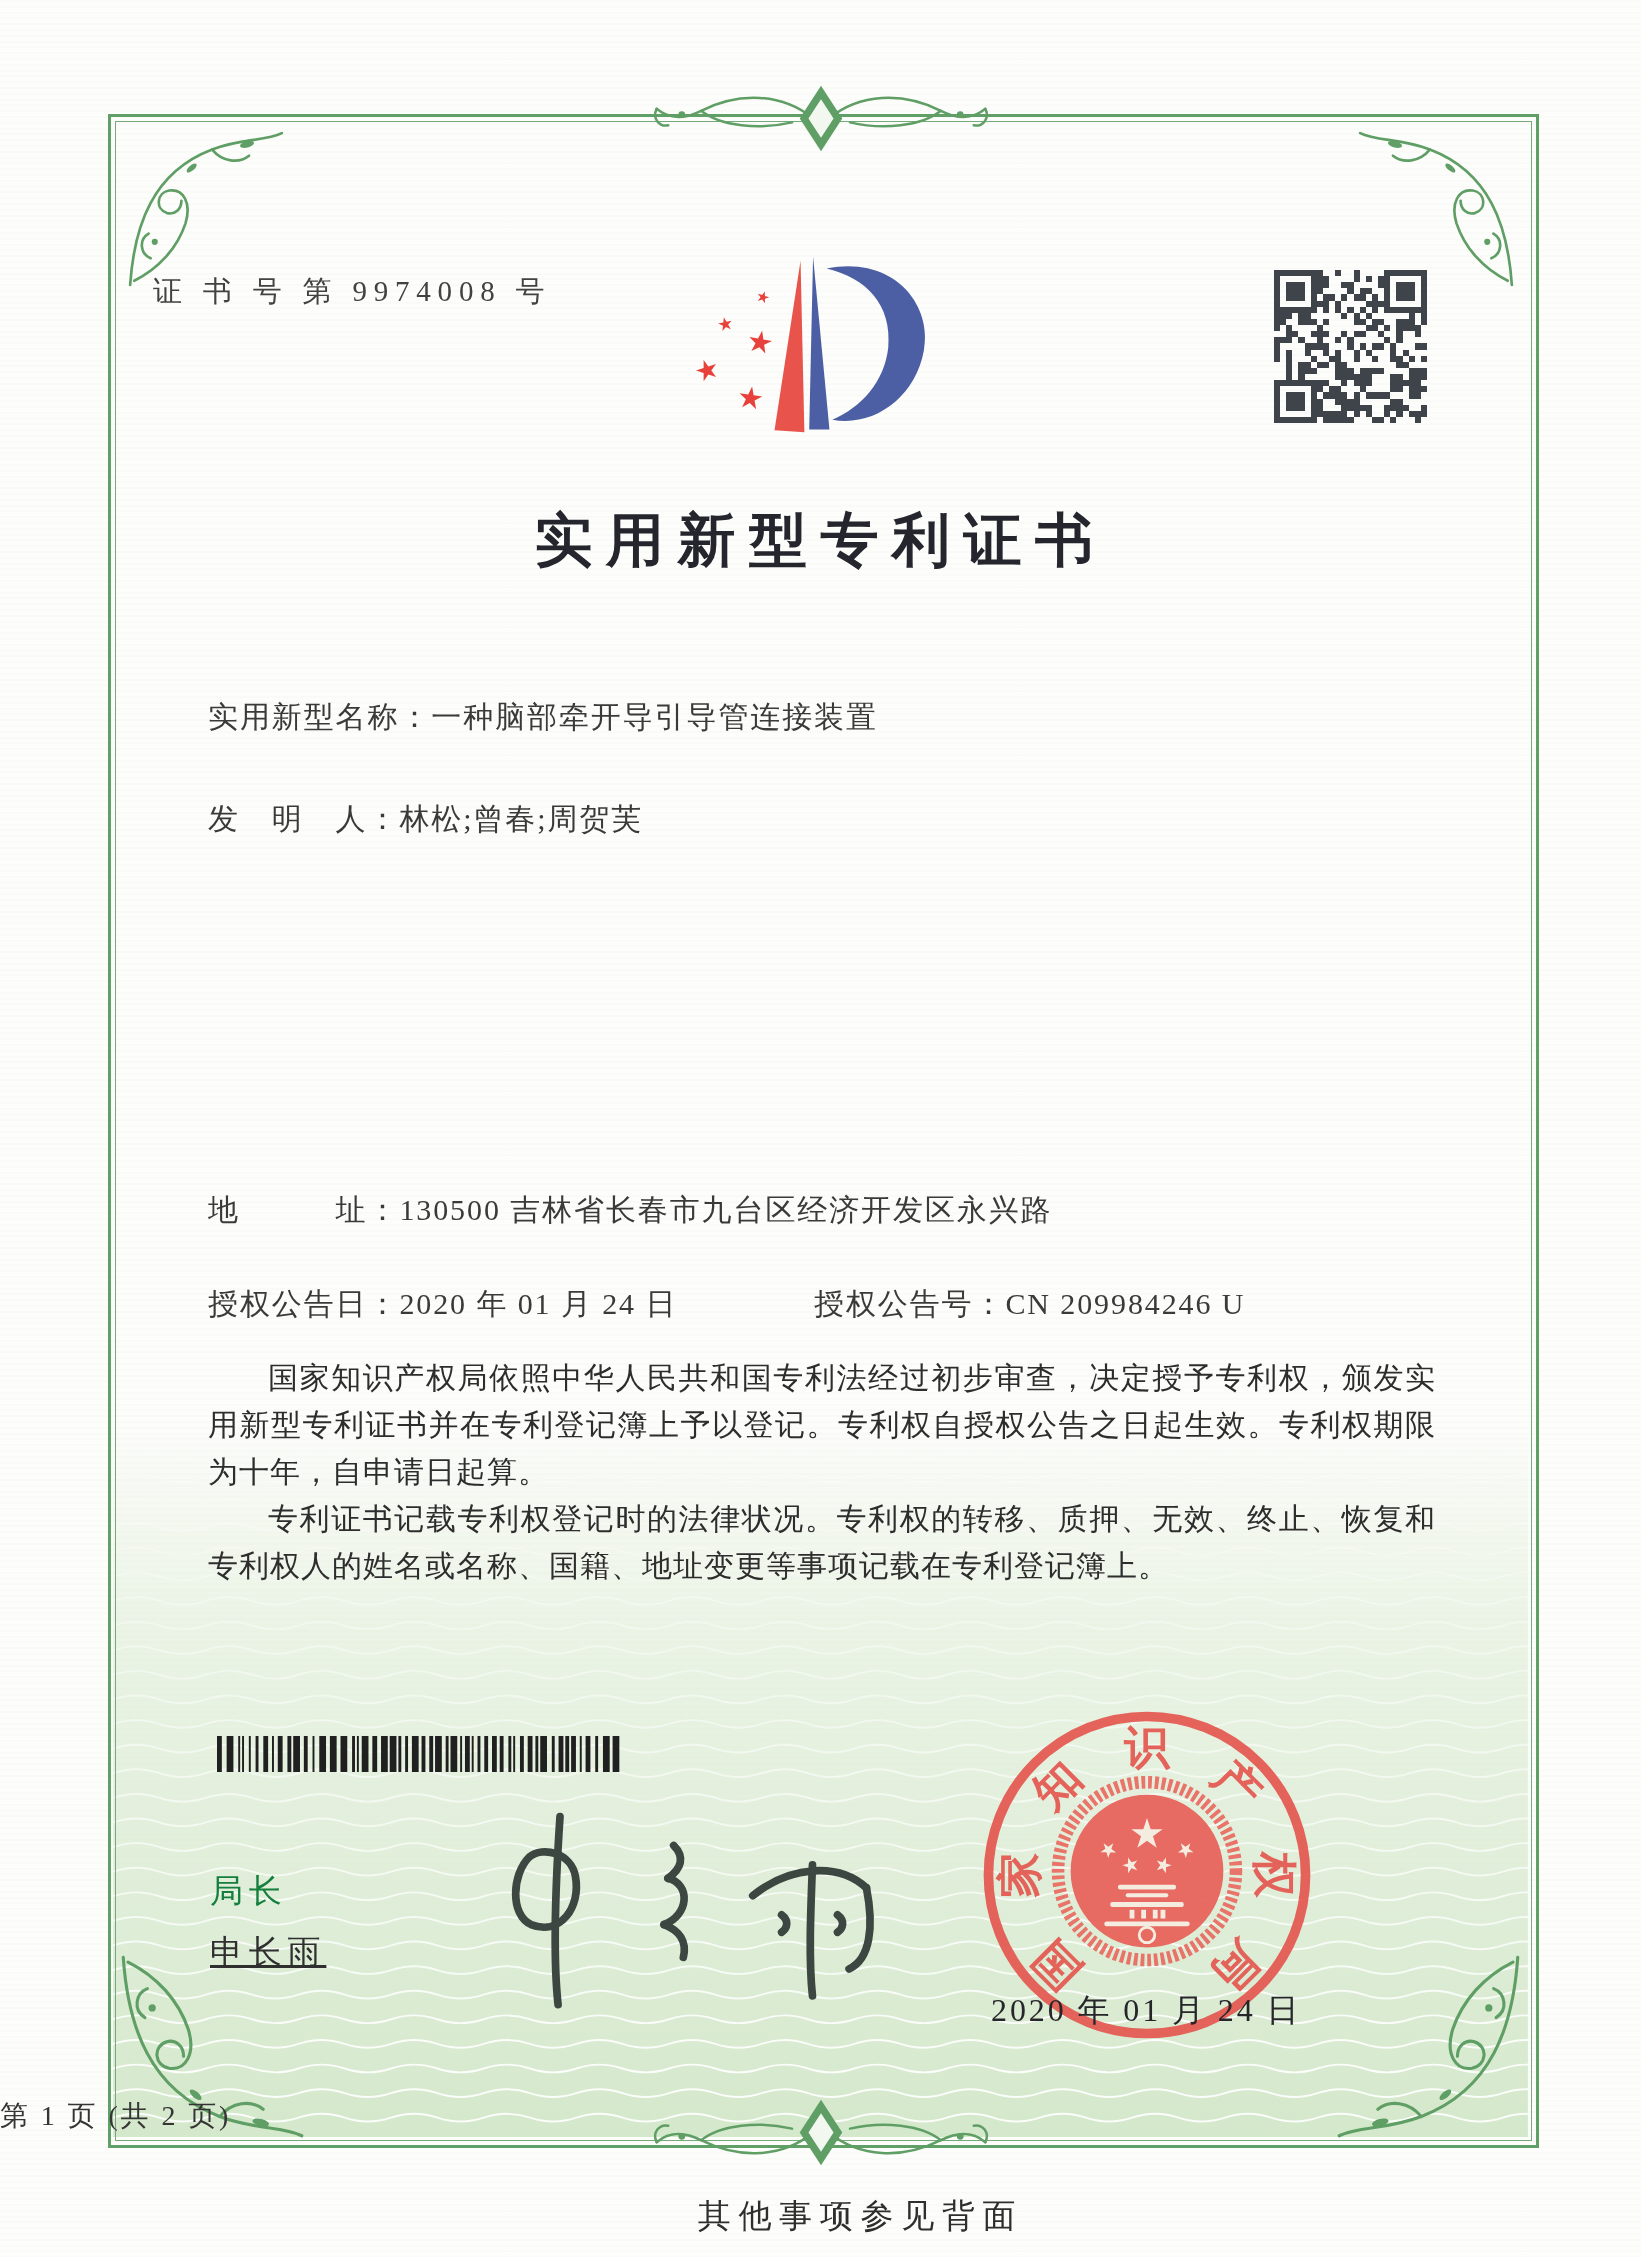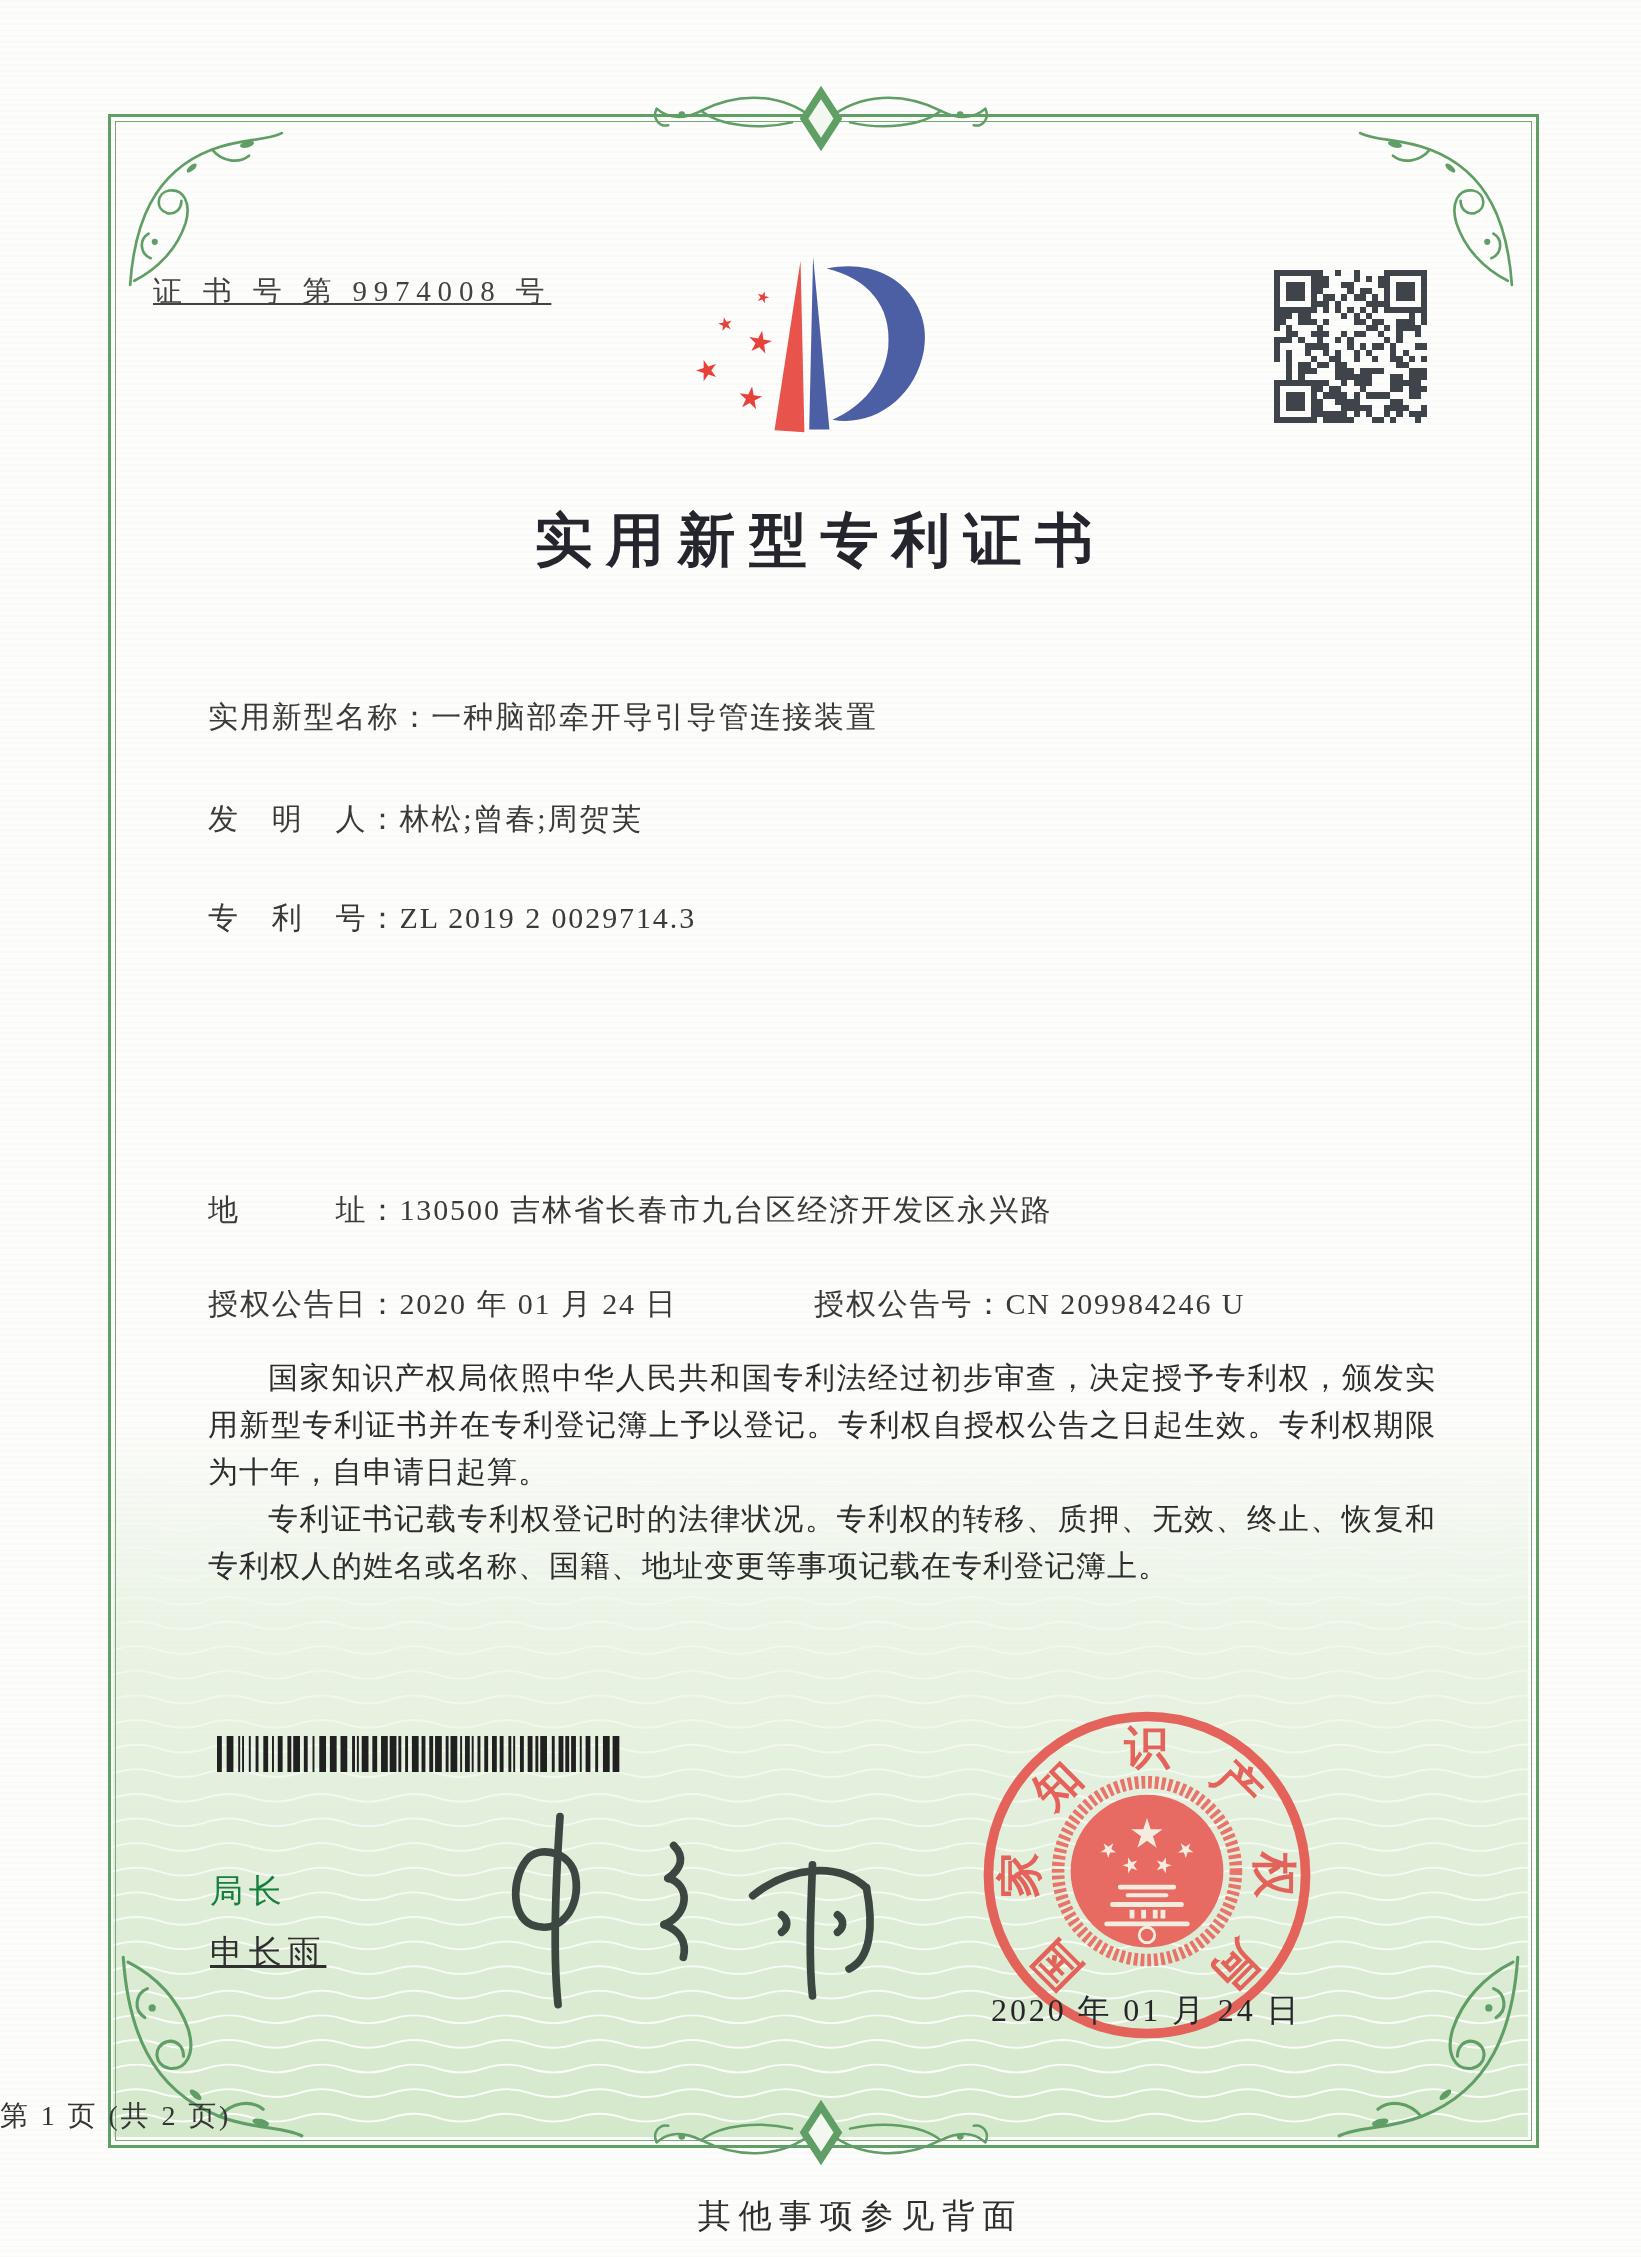--- a/index.html
+++ b/index.html
@@ -12,21 +12,21 @@
     content:"";position:absolute;inset:0;pointer-events:none;z-index:0;
     background:repeating-linear-gradient(180deg, rgba(120,130,110,0.025) 0 1.9px, rgba(255,255,255,0) 1.9px 5.8px);
   }
   .abs{position:absolute;}
   
   .frame{position:absolute;left:108px;top:114px;width:1425px;height:2028px;
     border:3.9px solid #609f66;z-index:1;}
   .frame-inner{position:absolute;inset:3.9px;border:1px solid #74ab79;}
   svg.orn{position:absolute;z-index:2;overflow:visible;}
   
-  .cert-no{left:153px;top:272px;font-size:29px;letter-spacing:6.8px;color:#424242;z-index:3;text-decoration:underline;}
+  .cert-no{left:153px;top:272px;font-size:29px;letter-spacing:6.8px;color:#424242;z-index:3;}
   .title{left:0;top:502px;width:1641px;text-align:center;font-size:58px;font-weight:bold;
     letter-spacing:13.5px;color:#25252d;z-index:3;}
   .field{position:absolute;left:208px;font-size:30px;color:#3a3a3a;letter-spacing:1.9px;z-index:3;white-space:nowrap;}
   .para-block{left:208px;top:1354px;width:1228px;font-size:30px;line-height:47px;
     color:#2d2d2d;text-align:justify;letter-spacing:1px;z-index:3;}
   .para-block p{margin:0;text-indent:2em;}
   .sig-title{left:210px;top:1869px;font-size:33px;color:#15803d;letter-spacing:5.8px;z-index:4;}
   .sig-name{left:210px;top:1930px;font-size:33px;color:#2f2f2f;letter-spacing:5.8px;z-index:4;text-decoration:underline;}
   .date-text{left:991px;top:1989px;font-size:32px;color:#26262a;letter-spacing:2.9px;z-index:6;}
   .page-num{left:0;top:2097px;width:1328px;text-align:left;font-size:28px;color:#353535;letter-spacing:2.9px;z-index:4;}
@@ -471,23 +471,20 @@
     </svg>
 
   <div class="abs title">实用新型专利证书</div>
 
   <div class="field" style="top:697px">
     <span>实用新型名称：</span><span>一种脑部牵开导引导管连接装置</span>
   </div>
   <div class="field" style="top:799px">
     <span>发　明　人：</span><span>林松;曾春;周贺芙</span>
   </div>
-  <div class="field" style="top:898px">
-    <span>专　利　号：</span><span>ZL 2019 2 0029714.3</span>
-  </div>
   <div class="field" style="top:1190px">
     <span>地　　　址：</span><span>130500 吉林省长春市九台区经济开发区永兴路</span>
   </div>
   <div class="field" style="top:1284px">
     <span>授权公告日：</span><span>2020 年 01 月 24 日</span>
   </div>
   <div class="field" style="top:1284px;left:814px">
     <span>授权公告号：</span><span>CN 209984246 U</span>
   </div>
 

